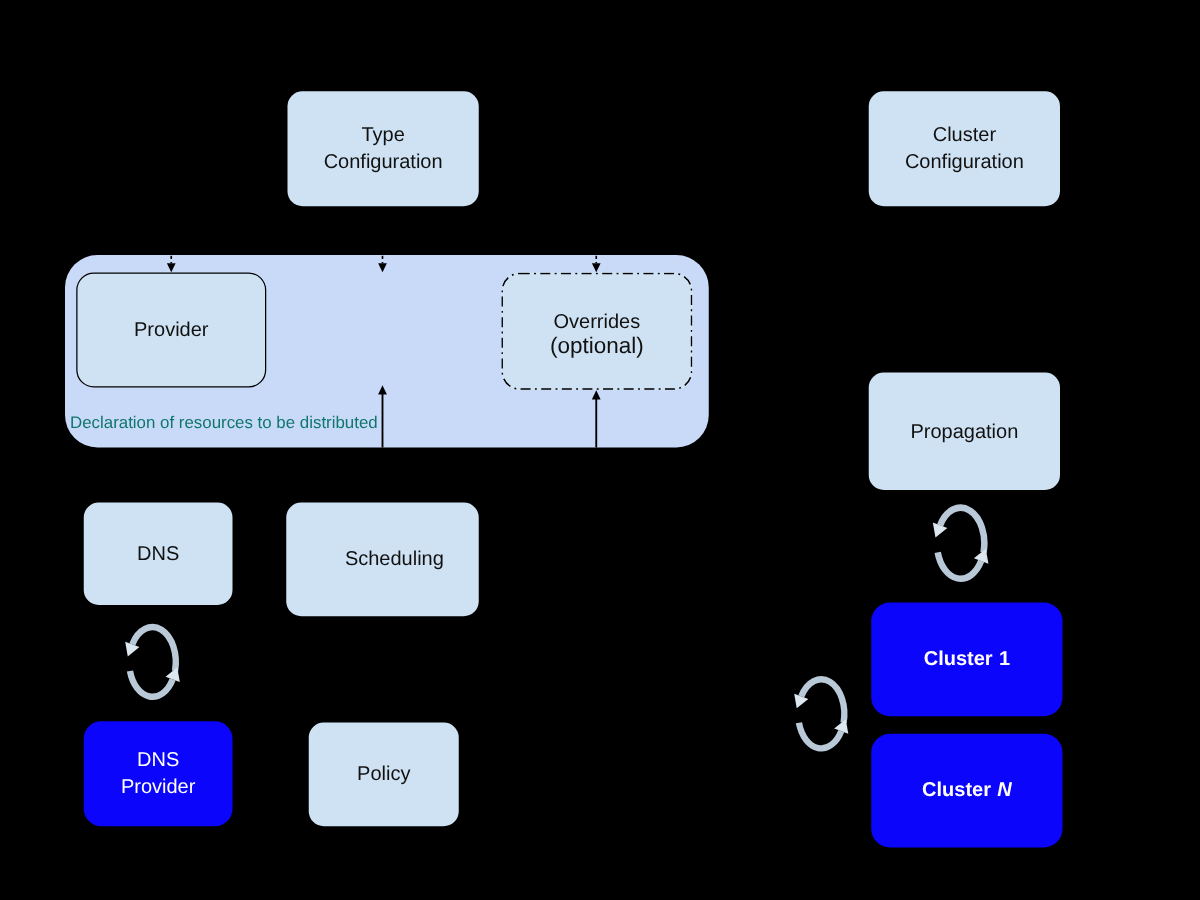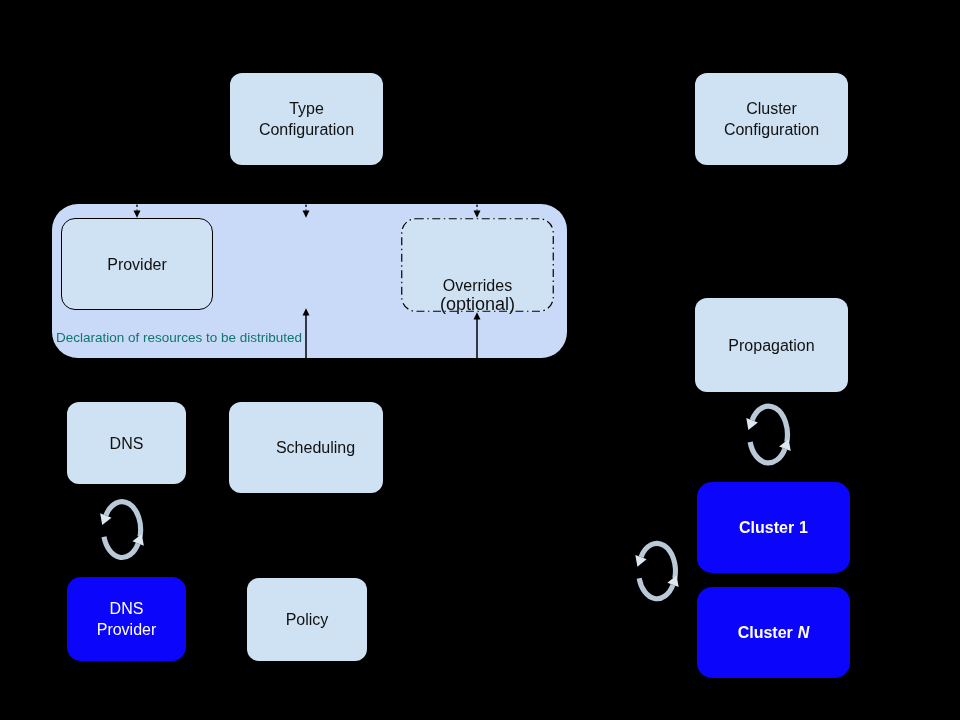--- a/index.html
+++ b/index.html
@@ -61,21 +61,21 @@
   <div class="node light" style="left:695px; top:73px; width:153px; height:92px;">
     <span>Cluster</span>
     <span>Configuration</span>
   </div>
 
   <div class="node bordered" style="left:61px; top:218px; width:152px; height:92px;">
     <span>Provider</span>
   </div>
 
 
-  <div class="node" style="left:401px; top:218px; width:153px; height:94px; background:var(--light-box,#cfe2f3); border-radius:14px;justify-content:flex-end;">
+  <div class="node" style="left:401px; top:218px; width:153px; height:94px; background:var(--light-box,#cfe2f3); border-radius:14px;">
     <svg class="dashrect" width="153" height="94">
       <rect x="0.75" y="0.75" width="151.5" height="92.5" rx="14" fill="none" stroke="#000" stroke-width="1.2" stroke-dasharray="8 3.5 1.5 3.5"></rect>
     </svg>
     <span class="ov-label">Overrides</span>
     <span class="ov-note">(optional)</span>
   </div>
 
   <div class="caption" style="left:56px; top:330px;">Declaration of resources to be distributed</div>
 
   <div class="node light" style="left:67px; top:402px; width:119px; height:82px;">

